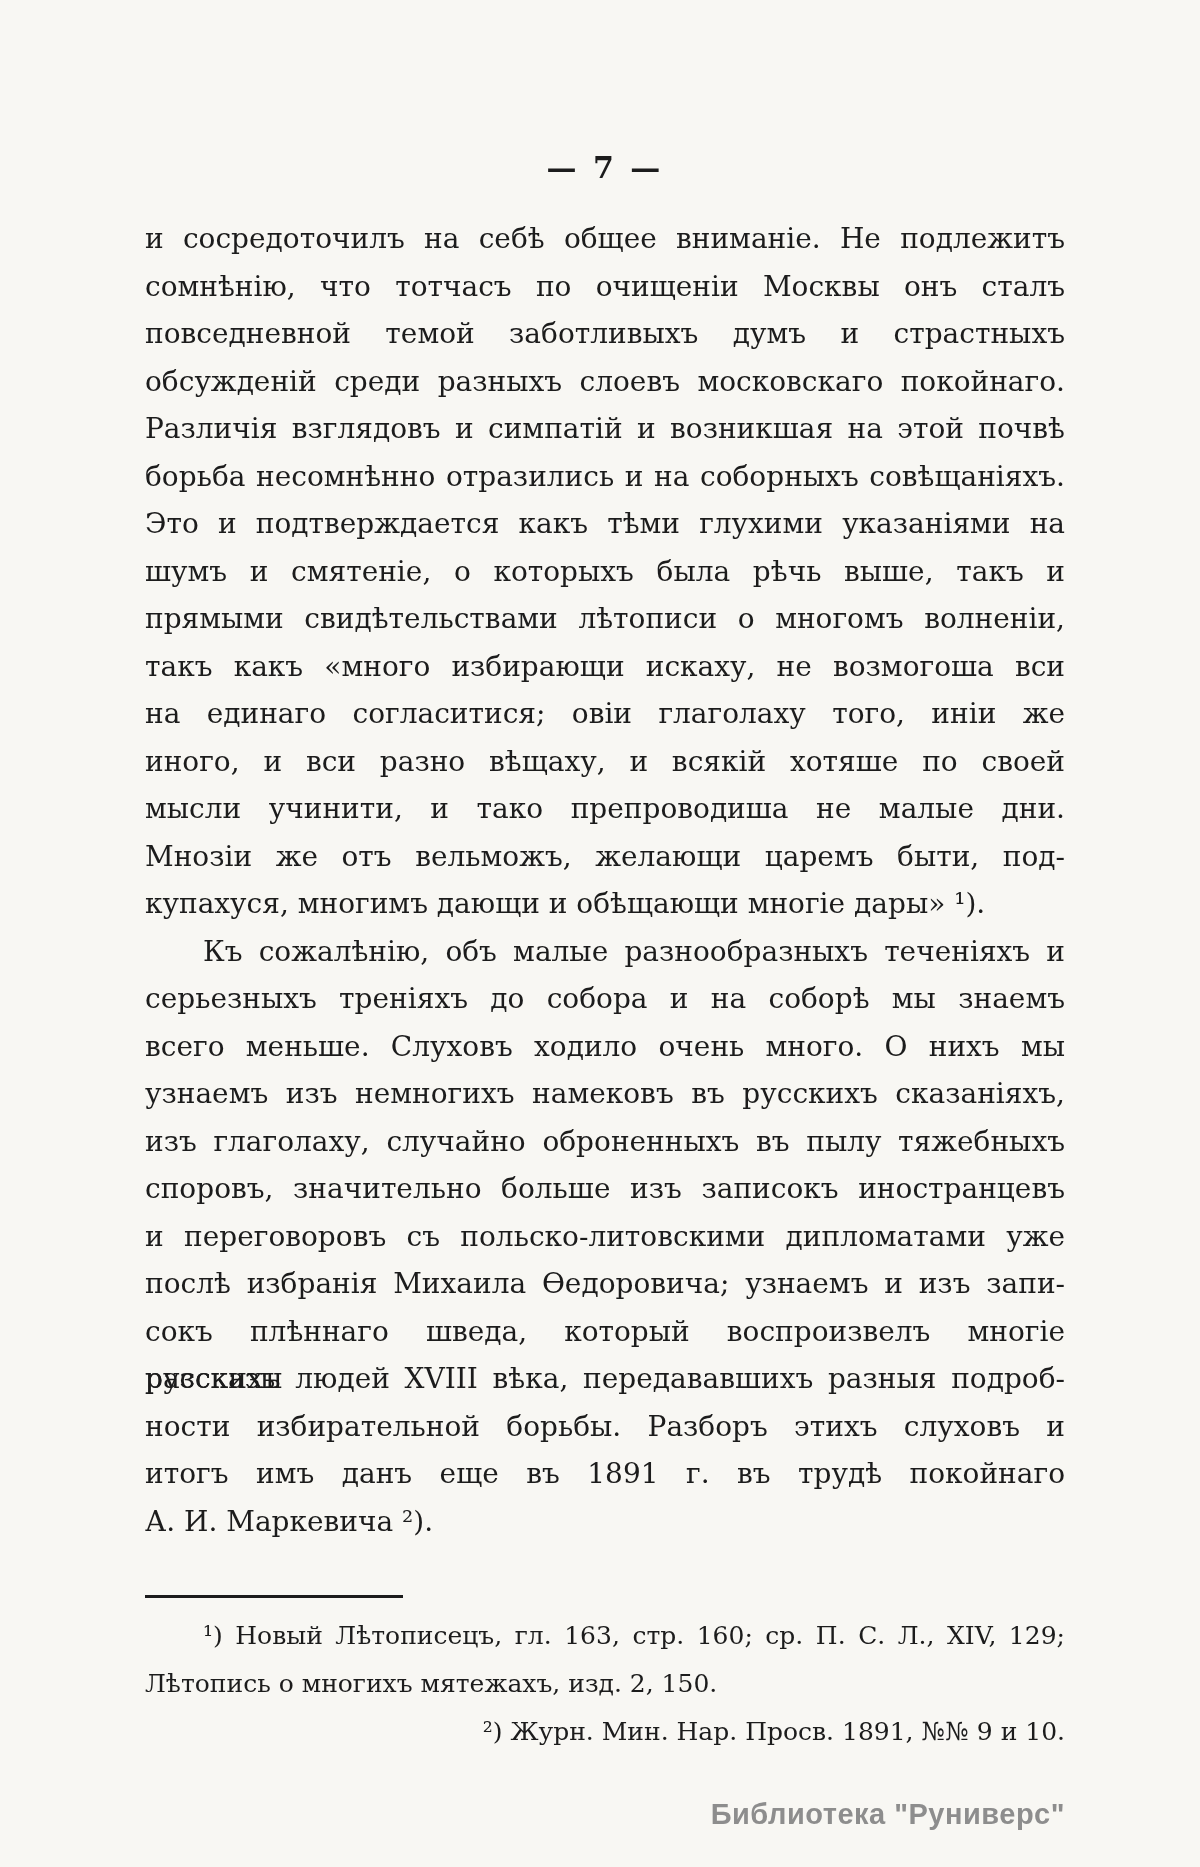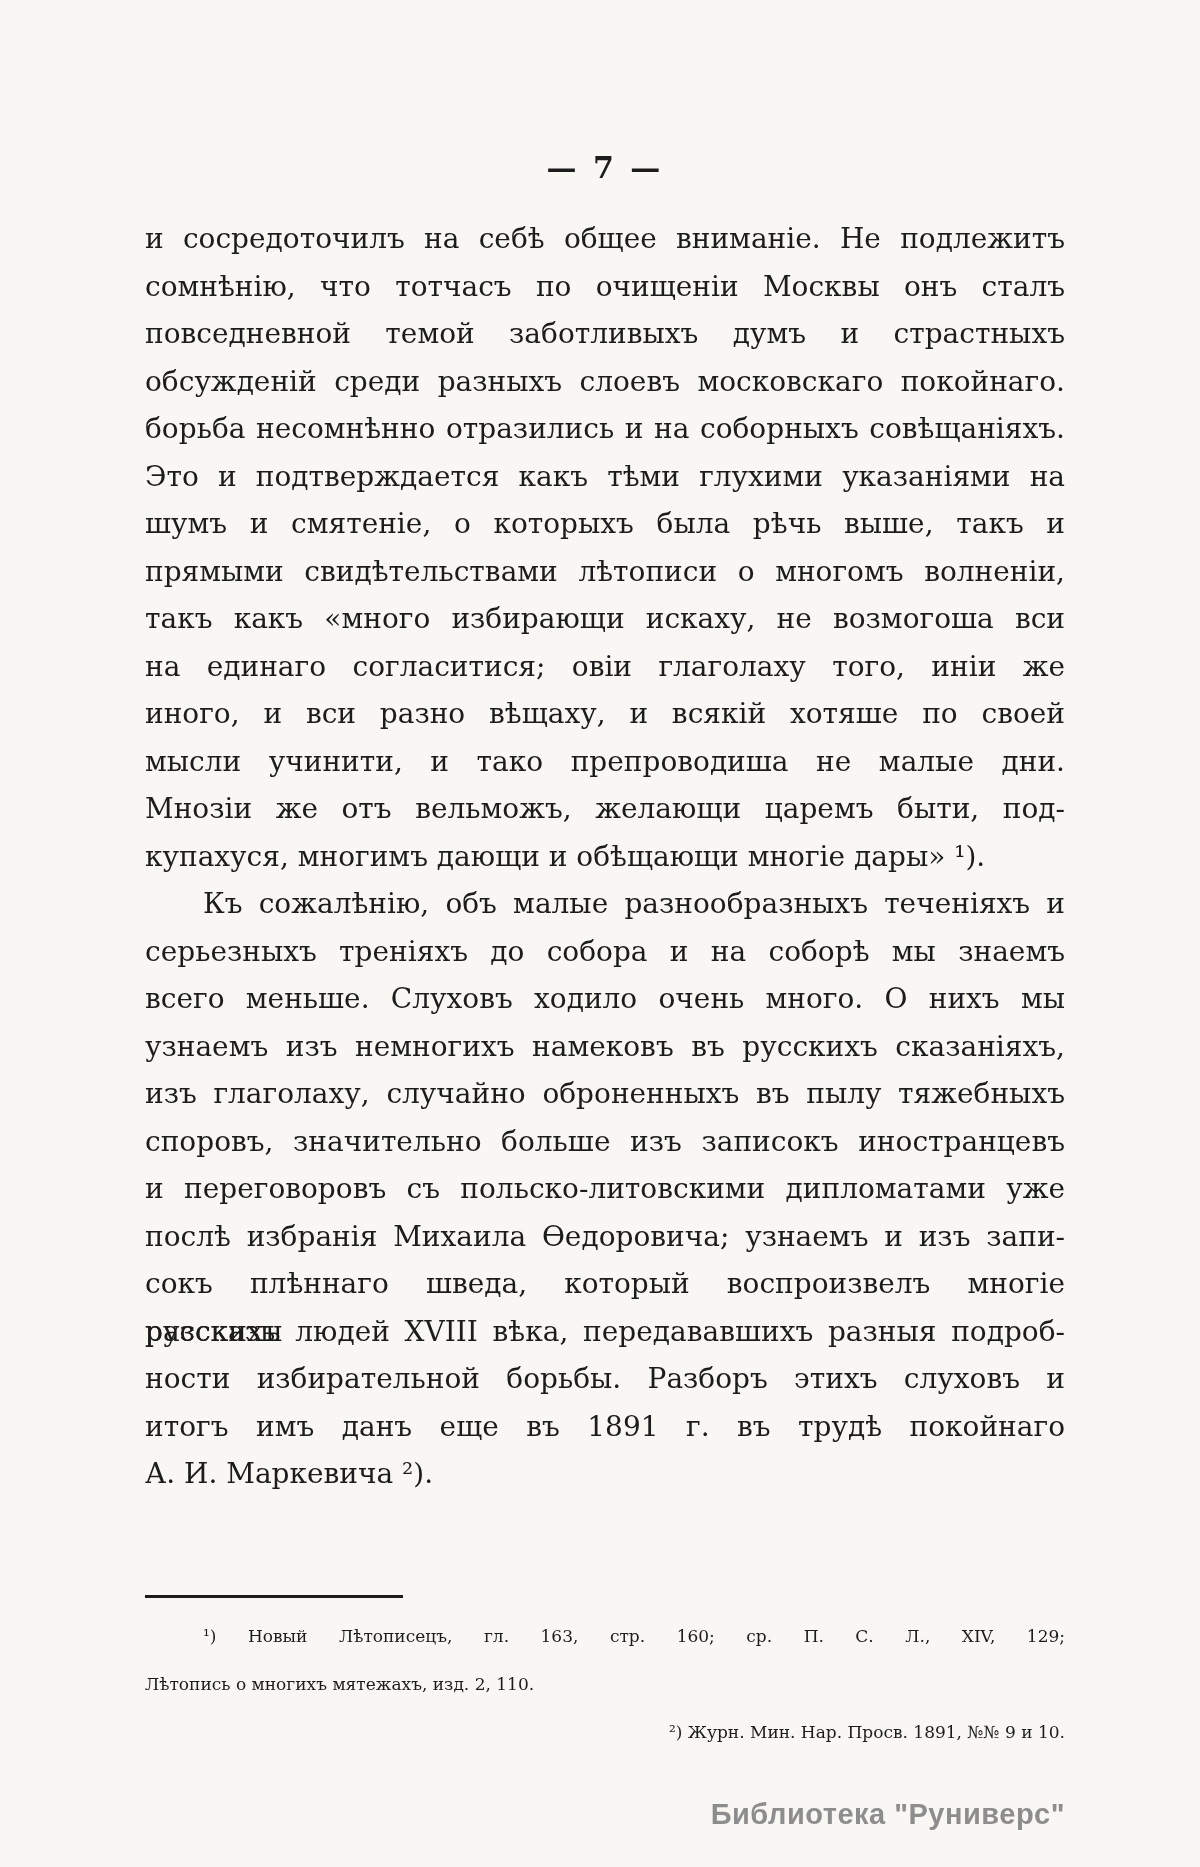--- a/index.html
+++ b/index.html
@@ -45,21 +45,21 @@
     top: 1595px;
     width: 258px;
     height: 3px;
     background: #1c1c1c;
   }
   .footnotes {
     position: absolute;
     left: 145px;
     top: 1612px;
     width: 920px;
-    font-size: 17px;
+    font-size: 25px;
     line-height: 48px;
   }
   .fn-line {
     text-align: left;
     height: 48px;
   }
   .fn-line.indent { text-indent: 58px; text-align: right; }
   .fn-line.just { text-align: justify; text-align-last: justify; }
   .watermark {
     position: absolute;
@@ -77,20 +77,21 @@
 
 <div class="page">
 
   <div class="page-number">— 7 —</div>
 
   <div class="body-text">
     <div class="line">и сосредоточилъ на себѣ общее вниманіе. Не подлежитъ</div>
     <div class="line">сомнѣнію, что тотчасъ по очищеніи Москвы онъ сталъ</div>
     <div class="line">повседневной темой заботливыхъ думъ и страстныхъ</div>
     <div class="line">обсужденій среди разныхъ слоевъ московскаго покойнаго.</div>
+    <div class="line">Различія взглядовъ и симпатій и возникшая на этой почвѣ</div>
     <div class="line">борьба несомнѣнно отразились и на соборныхъ совѣщаніяхъ.</div>
     <div class="line">Это и подтверждается какъ тѣми глухими указаніями на</div>
     <div class="line">шумъ и смятеніе, о которыхъ была рѣчь выше, такъ и</div>
     <div class="line">прямыми свидѣтельствами лѣтописи о многомъ волненіи,</div>
     <div class="line">такъ какъ «много избирающи искаху, не возмогоша вси</div>
     <div class="line">на единаго согласитися; овіи глаголаху того, иніи же</div>
     <div class="line">иного, и вси разно вѣщаху, и всякій хотяше по своей</div>
     <div class="line">мысли учинити, и тако препроводиша не малые дни.</div>
     <div class="line">Мнозіи же отъ вельможъ, желающи царемъ быти, под-</div>
     <div class="line no-just">купахуся, многимъ дающи и обѣщающи многіе дары» ¹).</div>
@@ -106,19 +107,19 @@
     <div class="line">русскихъ людей XVIII вѣка, передававшихъ разныя подроб-</div>
     <div class="line">ности избирательной борьбы. Разборъ этихъ слуховъ и</div>
     <div class="line">итогъ имъ данъ еще въ 1891 г. въ трудѣ покойнаго</div>
     <div class="line no-just">А. И. Маркевича ²).</div>
   </div>
 
   <div class="footnote-divider"></div>
 
   <div class="footnotes">
     <div class="fn-line indent just">¹) Новый Лѣтописецъ, гл. 163, стр. 160; ср. П. С. Л., XIV, 129;</div>
-    <div class="fn-line">Лѣтопись о многихъ мятежахъ, изд. 2, 110.</div>
+    <div class="fn-line">Лѣтопись о многихъ мятежахъ, изд. 2, 150.</div>
     <div class="fn-line indent">²) Журн. Мин. Нар. Просв. 1891, №№ 9 и 10.</div>
   </div>
 
   <div class="watermark">Библиотека "Руниверс"</div>
 
 </div>
 
 </body></html>

